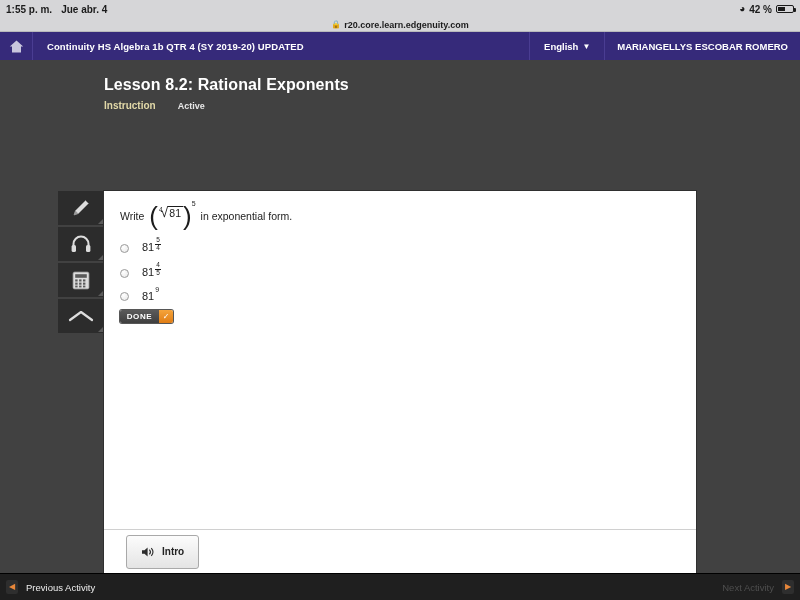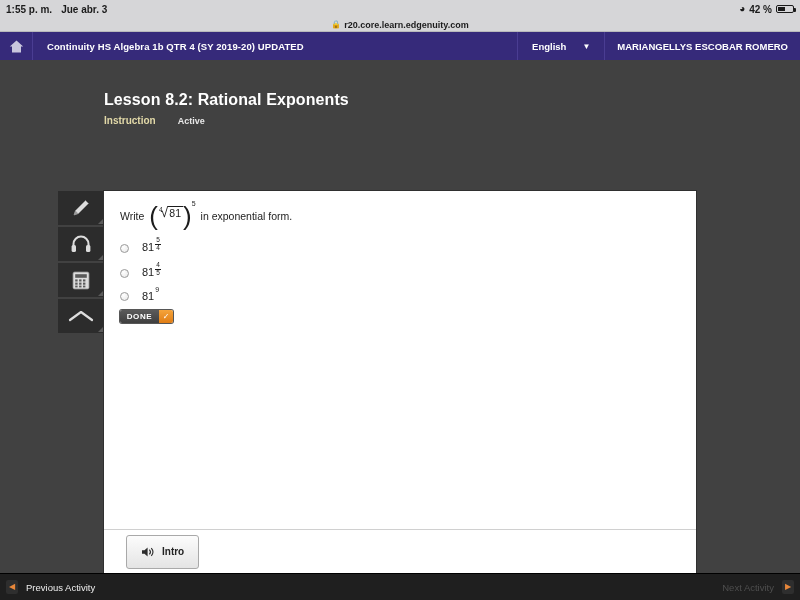--- a/index.html
+++ b/index.html
@@ -53,34 +53,34 @@
   .nav-home {
     width: 33px; display: flex; align-items: center; justify-content: center;
     border-right: 1px solid #4a3d92;
   }
   .home-icon { display: block; }
   .nav-course {
     display: flex; align-items: center; padding: 0 14px;
     font-size: 9.5px; font-weight: bold; letter-spacing: .1px;
   }
   .nav-lang {
-    margin-left: auto; display: flex; align-items: center; gap: 16px;
+    margin-left: auto; display: flex; align-items: center; gap: 4px;
     padding: 0 14px;
     border-left: 1px solid #4a3d92; border-right: 1px solid #4a3d92;
     font-size: 9.5px; font-weight: bold;
   }
   .caret-down { font-size: 8px; }
   .nav-user {
     display: flex; align-items: center; padding: 0 12px;
     font-size: 9.5px; font-weight: bold;
   }
 
   
   .stage { position: relative; width: 100%; height: 474px; background: #414141; }
-  .lesson-head { padding: 31px 0 0 104px; }
+  .lesson-head { padding: 16px 0 0 104px; }
   .lesson-title { color: #ffffff; font-size: 16px; font-weight: bold; letter-spacing: .1px; }
   .lesson-tabs { margin-top: 6px; display: flex; gap: 22px; align-items: baseline; }
   .tab-instruction { color: #e2d9a8; font-size: 10px; font-weight: bold; }
   .tab-active { color: #e8e8e8; font-size: 9px; font-weight: bold; }
 
   
   .tool-rail {
     position: absolute; left: 58px; top: 131px;
     width: 46px;
     display: flex; flex-direction: column; gap: 2px;
@@ -221,21 +221,21 @@
   .act-tri.on { color: #e8873a; }
   .act-label { font-size: 9.5px; color: #ededed; }
   .act-label.dim { color: #4e4e4e; }
 </style>
 </head>
 <body>
 
 <div class="status-bar">
   <div class="status-left">
     <span>1:55 p. m.</span>
-    <span>Jue abr. 3</span>
+    <span>Jue abr. 4</span>
   </div>
   <div class="status-right">
     <span class="wifi-glyph">◕</span>
     <span>42 %</span>
     <span class="battery-shell">
         <span class="battery-fill"></span>
       </span>
   </div>
 </div>
 

